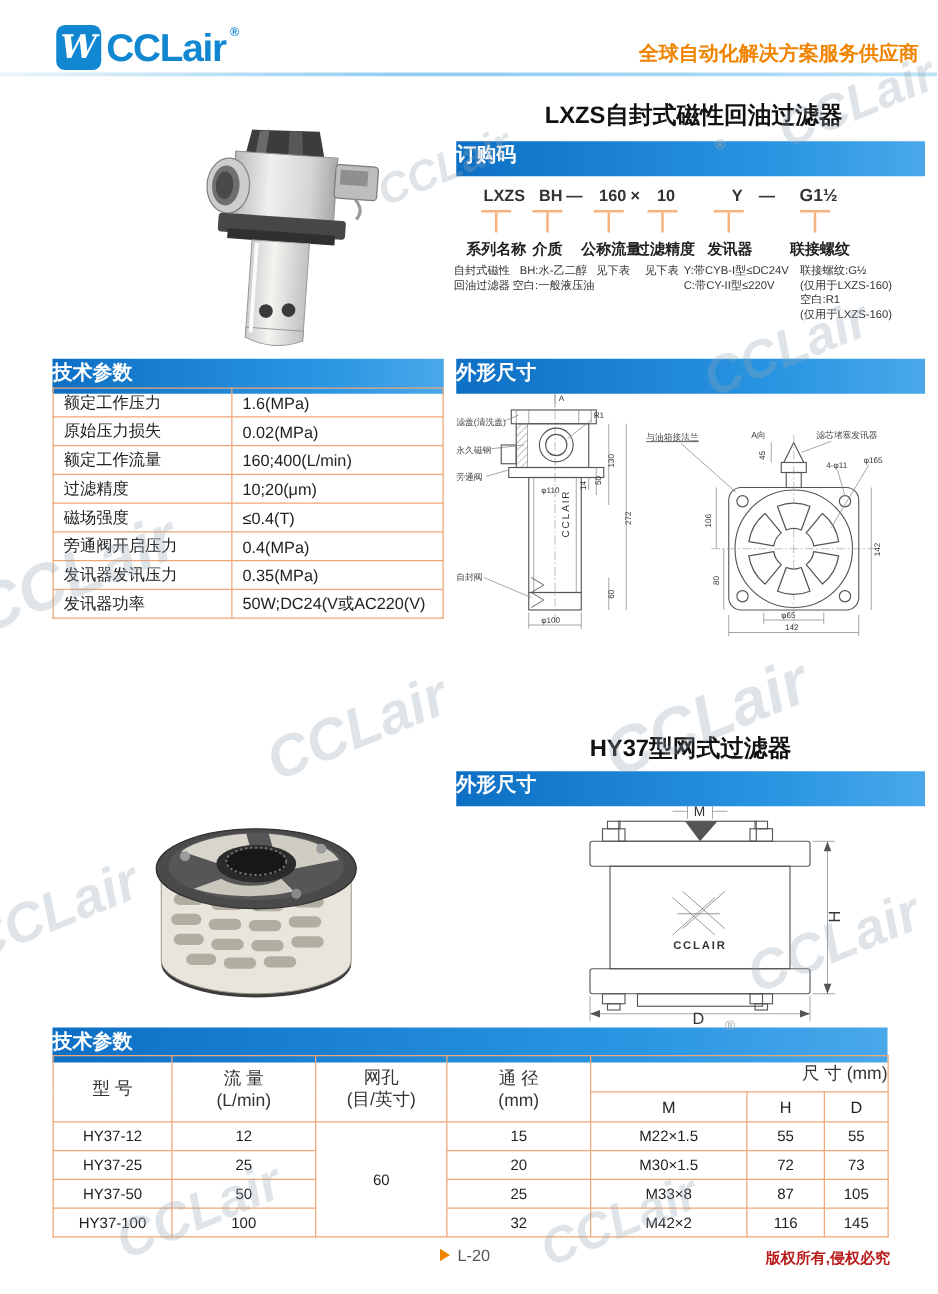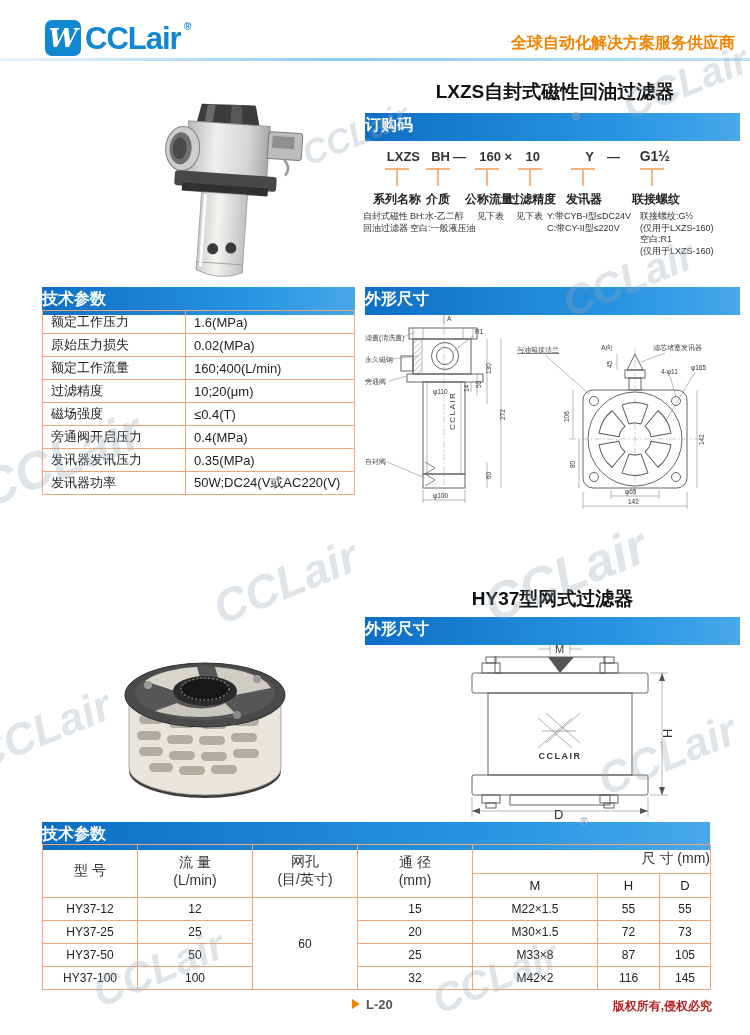--- a/index.html
+++ b/index.html
@@ -32,21 +32,21 @@
   .t1{width:313px;table-layout:fixed;}
   .t1 td{border:1px solid #f0a678;font-size:13px;height:22px;padding:0 0 0 8px;background:transparent;}
   .t1 td.k{width:134px;}
   .t2{width:668px;table-layout:fixed;font-size:12px;text-align:center;}
   .t2 td{border:1px solid #f0a678;background:transparent;padding:0;}
   .t2 .hd{font-size:14px;color:#333;}
   .t2 .hd2{font-size:13px;height:23px;}
   .t2 .dr td{height:22px;font-size:12px;color:#222;}
   .t2 .model{font-size:11px;}
   
-  .pagemark{font-size:13px;color:#555;font-weight:bold;}
+  .pagemark{font-size:13px;color:#555;}
   .tri{display:inline-block;width:0;height:0;border-left:8px solid #f08300;
        border-top:5px solid transparent;border-bottom:5px solid transparent;margin-right:6px;}
   .copyright{font-size:12px;font-weight:bold;color:#b91c1c;}
   
   .wm{position:absolute;color:rgba(150,165,180,0.30);font-weight:bold;font-style:italic;
       transform:rotate(-22deg);pointer-events:none;z-index:3;white-space:nowrap;}
   .z1{z-index:1;}
   svg text{font-family:"Liberation Sans","DejaVu Sans",sans-serif;}
   .dtx{font-size:7px;fill:#444;}
   .dim{font-size:6.5px;fill:#333;}
@@ -149,21 +149,21 @@
   <div class="abs z1 olabel" style="left:413px;top:191px;width:50px;">介质</div>
   <div class="abs z1 olabel" style="left:463px;top:191px;width:52px;">公称流量</div>
   <div class="abs z1 olabel" style="left:507px;top:191px;width:50px;">过滤精度</div>
   <div class="abs z1 olabel" style="left:562px;top:191px;width:44px;">发讯器</div>
   <div class="abs z1 olabel" style="left:630px;top:191px;width:52px;">联接螺纹</div>
 
   <div class="abs z1 odesc" style="left:363px;top:211px;">
     <div>自封式磁性</div>
     <div>回油过滤器</div>
   </div>
-  <div class="abs z1 odesc" style="left:410px;top:211px;">
+  <div class="abs z1 odesc" style="left:410px;top:211px;text-align:center;">
     <div>BH:水-乙二醇</div>
     <div>空白:一般液压油</div>
   </div>
   <div class="abs z1 odesc" style="left:477px;top:211px;">见下表</div>
   <div class="abs z1 odesc" style="left:516px;top:211px;">见下表</div>
   <div class="abs z1 odesc" style="left:547px;top:211px;">
     <div>Y:带CYB-I型≤DC24V</div>
     <div>C:带CY-II型≤220V</div>
   </div>
   <div class="abs z1 odesc" style="left:640px;top:211px;">

